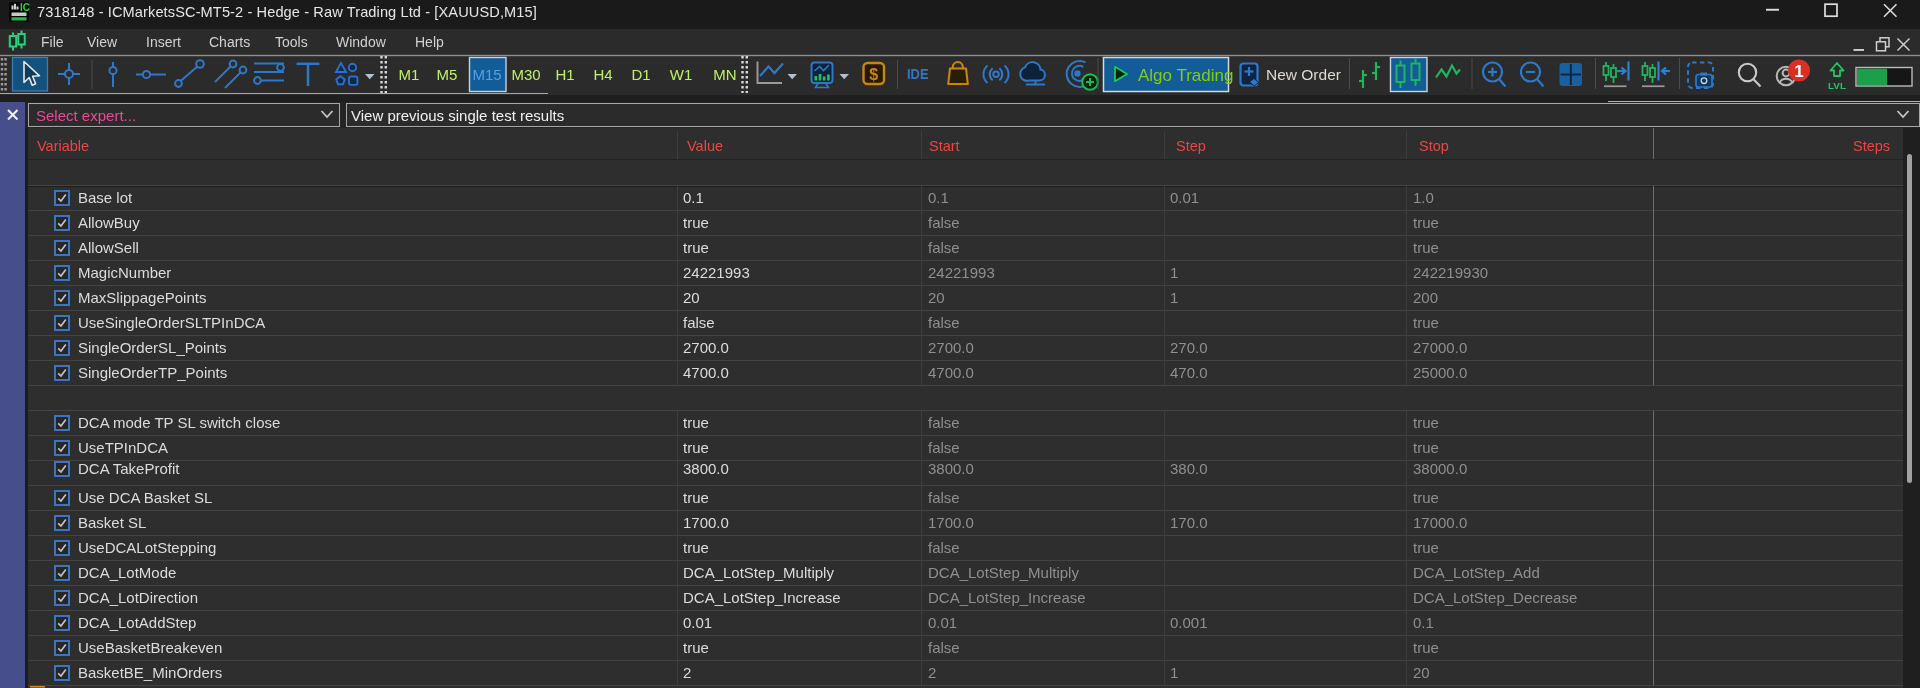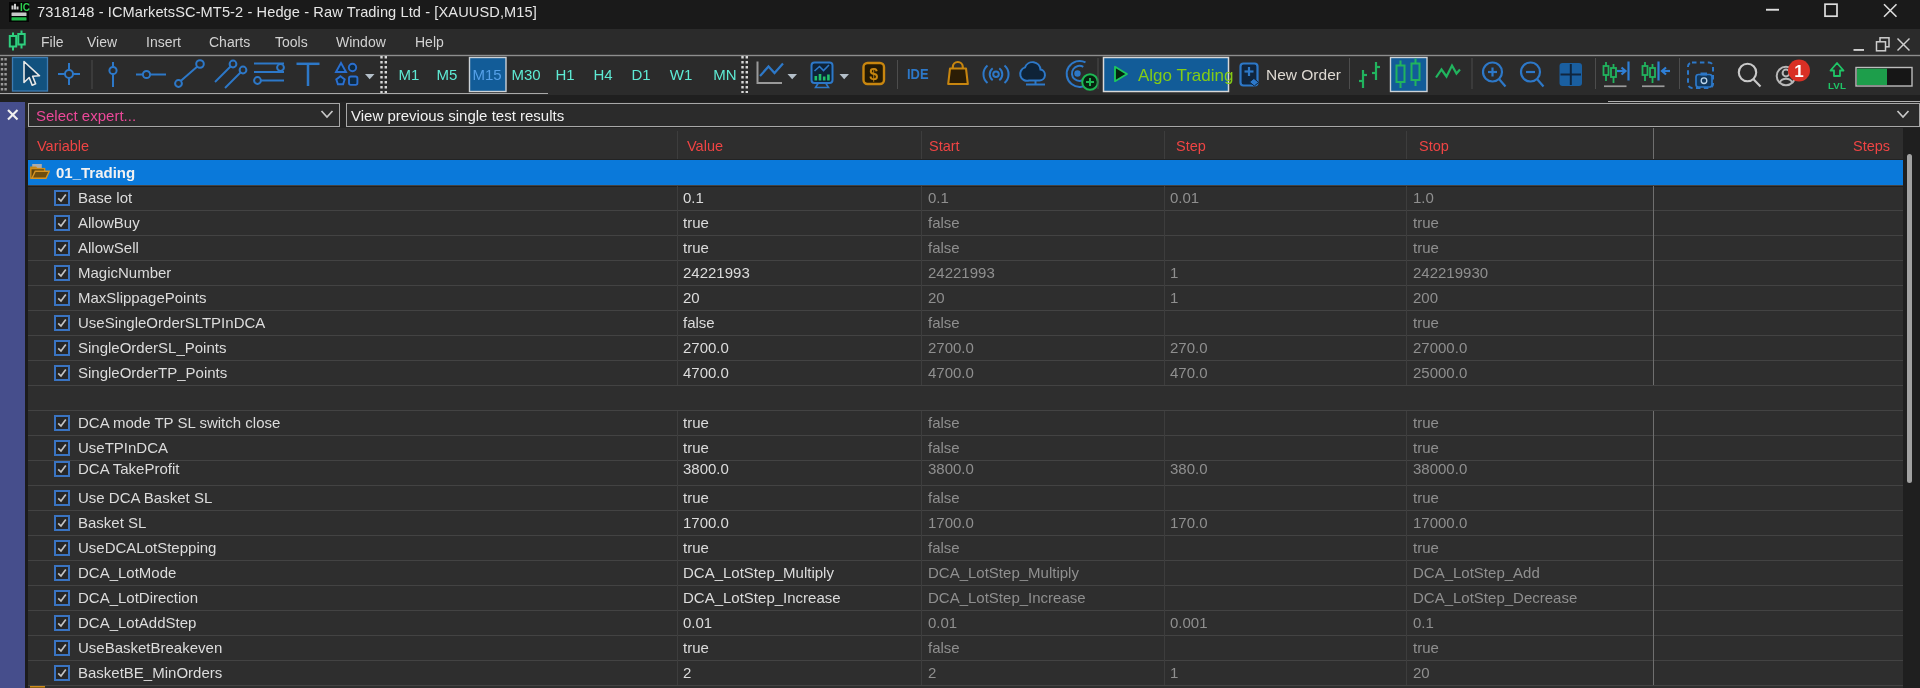--- a/index.html
+++ b/index.html
@@ -3,21 +3,21 @@
 <style>
 html,body{margin:0;padding:0;background:#1c1c1c}
 #root{position:relative;width:1920px;height:688px;overflow:hidden;background:#1e1e1e;
   font-family:"Liberation Sans",sans-serif;-webkit-font-smoothing:antialiased}
 .ab{position:absolute}
 #titlebar{position:absolute;left:0;top:0;width:1920px;height:29px;background:#1a1a1a}
 #titletxt{position:absolute;left:37px;top:3.5px;font-size:14.6px;color:#e6e6e6;letter-spacing:0.1px}
 #menubar{position:absolute;left:0;top:29px;width:1920px;height:26px;background:#2b2b2b}
 .mi{position:absolute;top:33.5px;font-size:14px;color:#d2d2d2}
 #toolbar{position:absolute;left:0;top:56px;width:1920px;height:39px;background:#2b2b2b}
-.tf{position:absolute;top:66px;font-size:15px;color:#5eead4;width:40px;text-align:center}
+.tf{position:absolute;top:66px;font-size:15px;color:#bef264;width:40px;text-align:center}
 #belowbar{position:absolute;left:0;top:95px;width:1920px;height:7px;background:#1f1f1f}
 #seg1{position:absolute;left:0;top:92.6px;width:548px;height:1.6px;background:#a9a9a9}
 #table{position:absolute;left:28px;top:128px;width:1875px;height:560px;background:#2e2e2e}
 #lgap{position:absolute;left:25px;top:128px;width:3px;height:560px;background:#1c1c1c}
 .hd{position:absolute;top:138px;font-size:14.5px;color:#ef4444}
 .row{position:absolute;left:28px;width:1875px;height:25px}
 .ptxt{position:absolute;left:50px;top:0;font-size:15px;color:#dcdcdc;line-height:25px;white-space:pre}
 .ftxt{position:absolute;left:28px;top:0;font-size:15px;font-weight:bold;color:#f2f2f2;line-height:26px;white-space:pre}
 .c{position:absolute;top:0;font-size:15px;line-height:25px;white-space:pre}
 .v1{left:655px;color:#dcdcdc}
@@ -289,29 +289,20 @@
       <polyline points="1.5,2 7,8 12.5,2" fill="none" stroke="#c8c8c8" stroke-width="1.7"></polyline>
     </svg>
 <div id="table"></div>
 <div id="lgap"></div>
 <span class="hd" style="left:37px">Variable</span>
 <span class="hd" style="left:687px">Value</span>
 <span class="hd" style="left:929px">Start</span>
 <span class="hd" style="left:1176px">Step</span>
 <span class="hd" style="left:1419px">Stop</span>
 <span class="hd" style="left:1853px">Steps</span>
-<div class="row" style="top:159.5px;background:#0a79da;height:26px;z-index:3">
-      <svg class="ab" style="left:2px;top:4.5px" width="20" height="16" viewBox="0 0 20 16">
-<rect x="2.2" y="0" width="9.6" height="5" fill="#ababab"></rect>
-<path d="M0.8,3.2 h5 l1.6,2 h7 v2 h-13.6 z" fill="#8a6114" stroke="#cf8c1a" stroke-width="1.2"></path>
-<rect x="0.8" y="4.6" width="13.8" height="9.6" fill="#5e420c" stroke="#cf8c1a" stroke-width="1.4"></rect>
-<path d="M2,14.2 L5.2,7.2 H19.2 L16,14.2 Z" fill="#6e4d0e" stroke="#d79422" stroke-width="1.4"></path>
-</svg>
-      <span class="ftxt">01_Trading</span>
-    </div>
     <div class="row" style="top:185px">
       <svg class="ab" style="left:26px;top:4.5px" width="16" height="16" viewBox="0 0 16 16">
 <rect x="1" y="1" width="14" height="14" fill="#262626" stroke="#3a74c2" stroke-width="2"></rect>
 <polyline points="4.2,8.3 7,11 11.8,4.6" fill="none" stroke="#c2c2c2" stroke-width="1.7"></polyline>
 </svg>
       <span class="ptxt">Base lot</span>
       <span class="c v1">0.1</span>
       <span class="c v2" style="left:900px">0.1</span>
       <span class="c v2" style="left:1142px">0.01</span>
       <span class="c v2" style="left:1385px">1.0</span>

